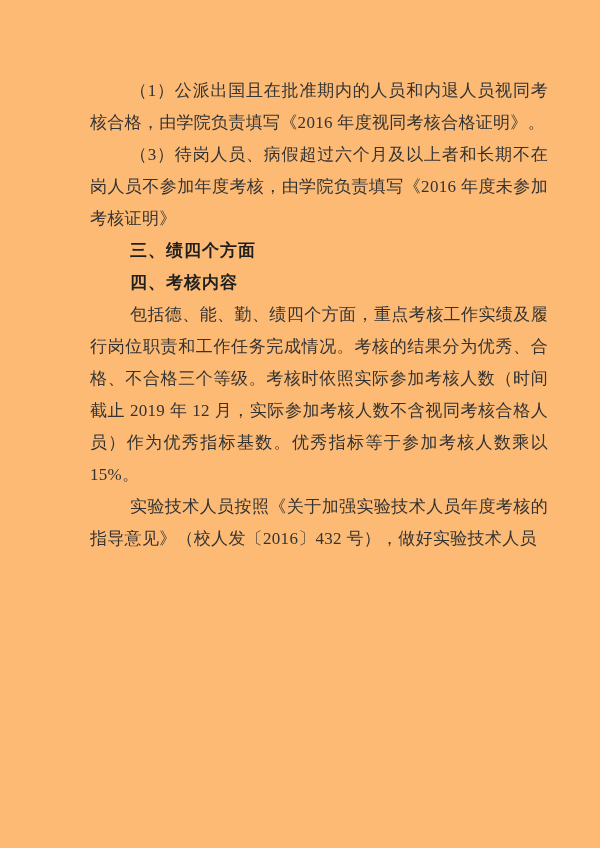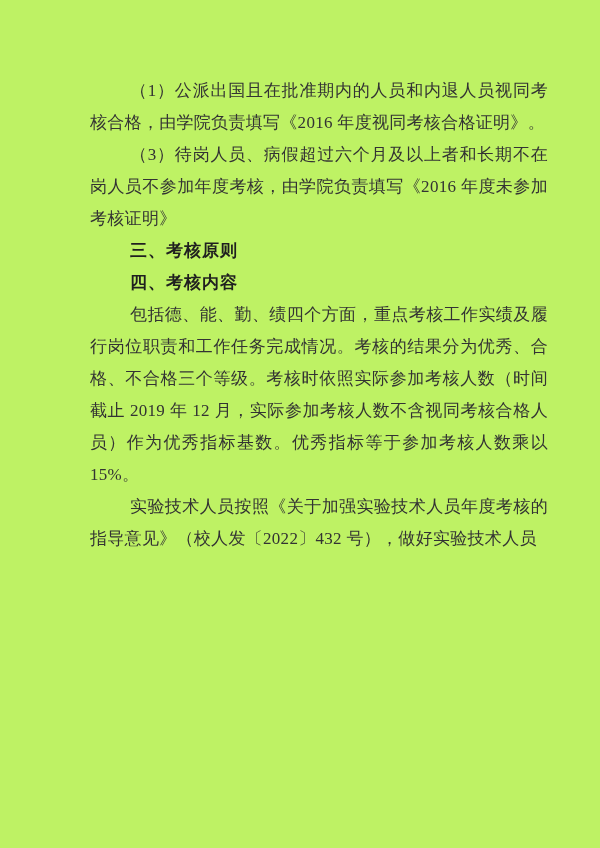--- a/index.html
+++ b/index.html
@@ -8,21 +8,21 @@
     width: 600px;
     height: 848px;
     background: #ffffff;
     overflow: hidden;
   }
   .page {
     box-sizing: border-box;
     width: 600px;
     height: 848px;
     padding: 75px 52px 0 90px;
-    background: #bef264;
+    background: #fdba74;
   }
   .doc {
     width: 458px;
     font-family: "Liberation Serif", "DejaVu Serif", serif;
     font-size: 17px;
     line-height: 32px;
     letter-spacing: 0.3px;
     color: var(--text-color, #333333);
     text-align: justify;
     text-justify: inter-character;
@@ -39,18 +39,18 @@
     letter-spacing: 1px;
   }
 </style>
 </head>
 <body>
 
 <div class="page">
   <div class="doc">
     <p>（1）公派出国且在批准期内的人员和内退人员视同考核合格，由学院负责填写《2016 年度视同考核合格证明》。</p>
     <p>（3）待岗人员、病假超过六个月及以上者和长期不在岗人员不参加年度考核，由学院负责填写《2016 年度未参加考核证明》</p>
-    <p class="heading">三、考核原则</p>
+    <p class="heading">三、绩四个方面</p>
     <p class="heading">四、考核内容</p>
     <p>包括德、能、勤、绩四个方面，重点考核工作实绩及履行岗位职责和工作任务完成情况。考核的结果分为优秀、合格、不合格三个等级。考核时依照实际参加考核人数（时间截止 2019 年 12 月，实际参加考核人数不含视同考核合格人员）作为优秀指标基数。优秀指标等于参加考核人数乘以15%。</p>
-    <p>实验技术人员按照《关于加强实验技术人员年度考核的指导意见》（校人发〔2022〕432 号），做好实验技术人员</p>
+    <p>实验技术人员按照《关于加强实验技术人员年度考核的指导意见》（校人发〔2016〕432 号），做好实验技术人员</p>
   </div>
 </div>
 
 </body></html>

